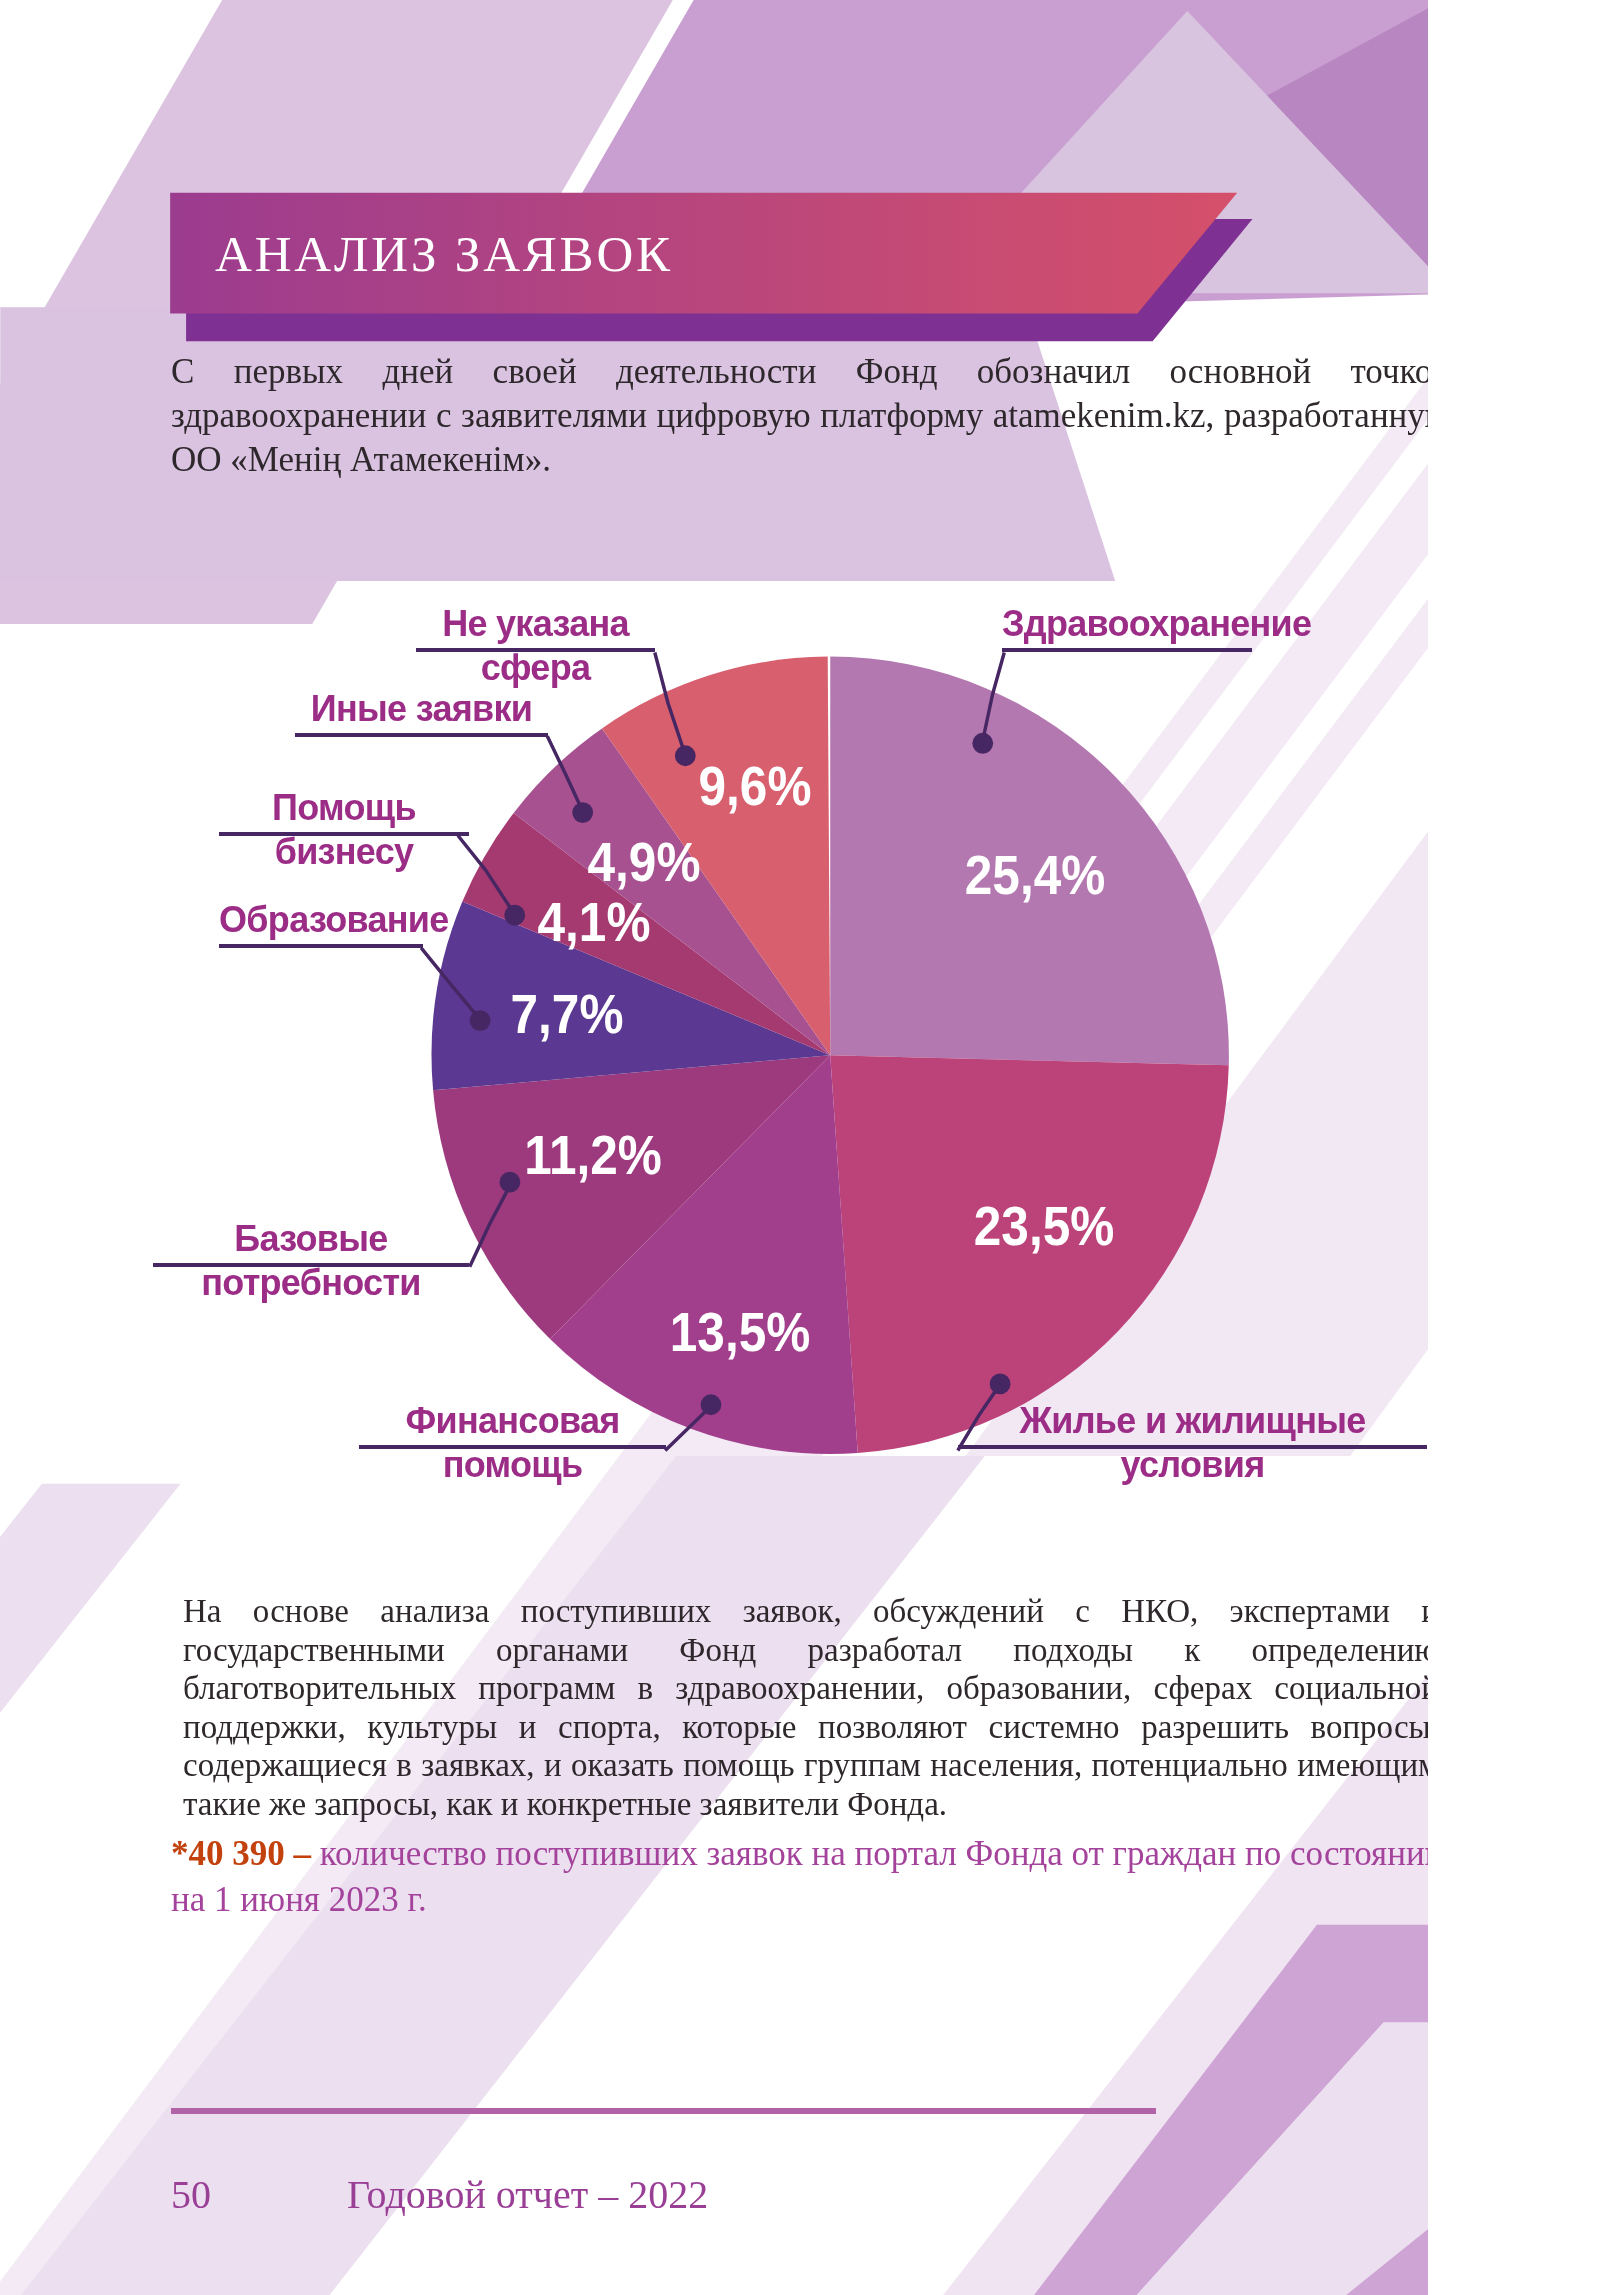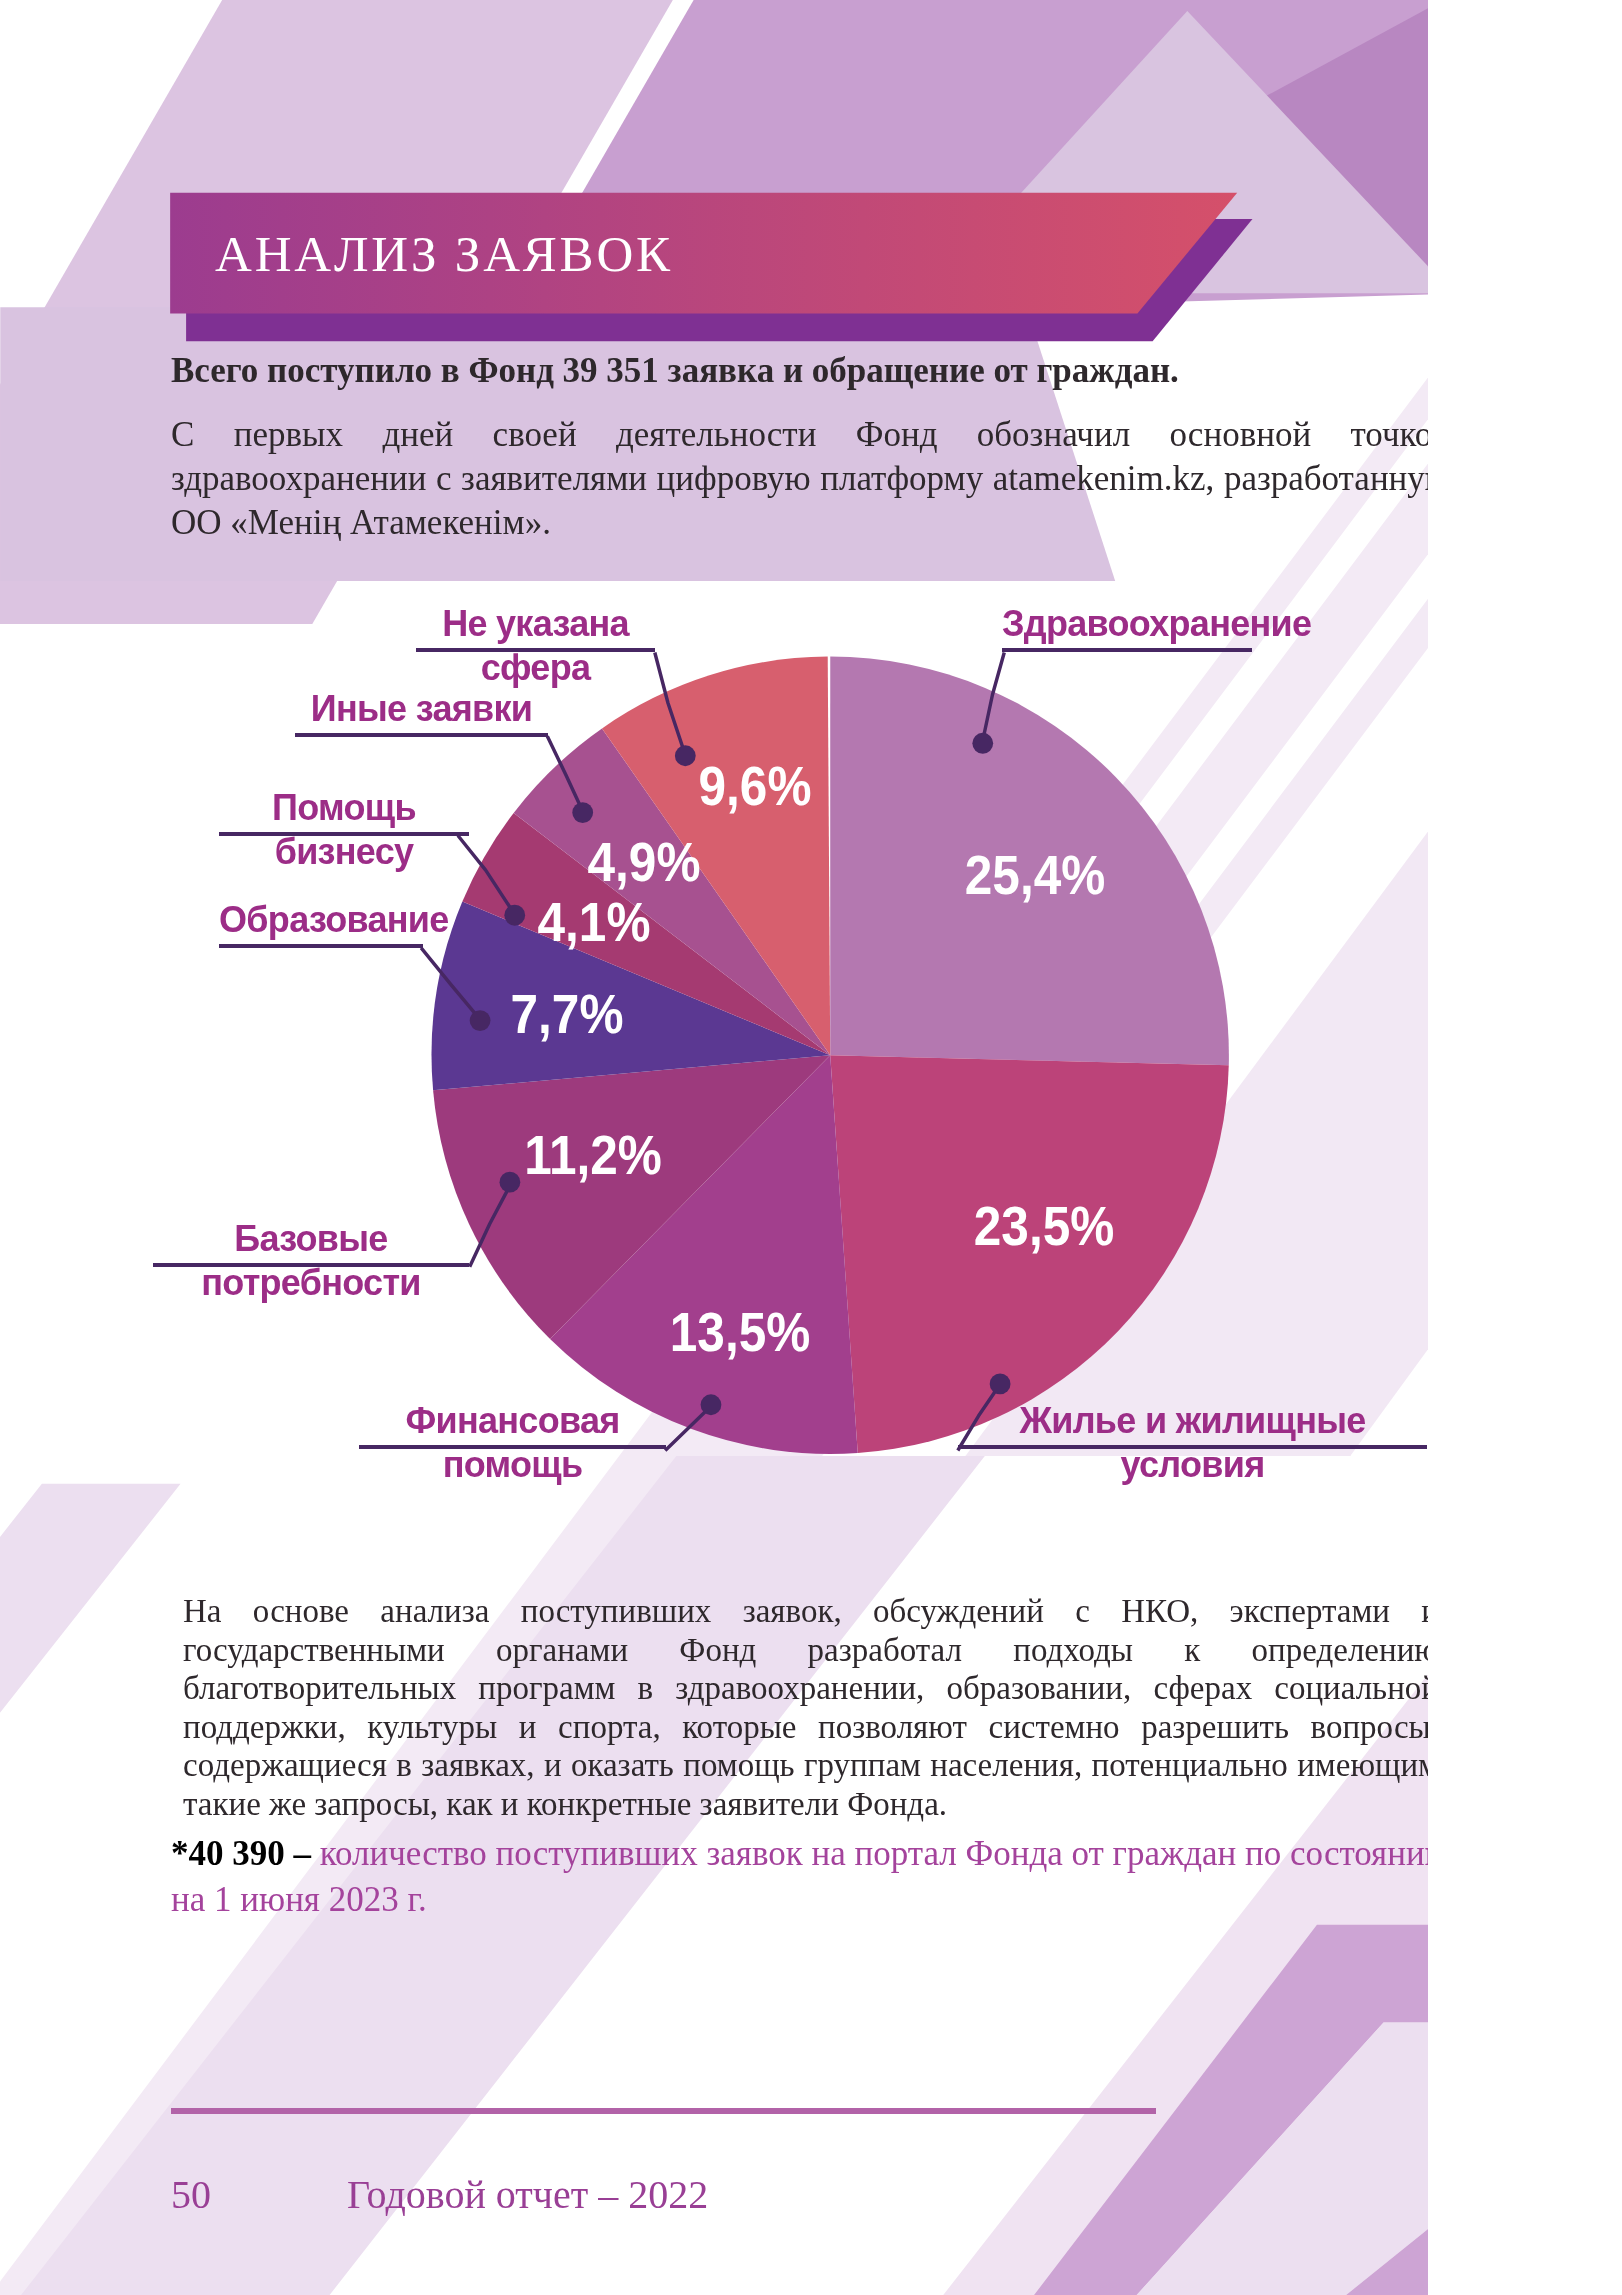--- a/index.html
+++ b/index.html
@@ -16,21 +16,21 @@
         font-size:36px;font-weight:700;letter-spacing:-0.7px;color:#9c2d87;
         line-height:44px;height:46px;border-bottom:4.2px solid #472763;text-align:center;}
   .slice-label.align-left{text-align:left;}
   .slice-value{position:absolute;transform:translate(-50%,-50%) scaleX(0.9);
         font-family:"Liberation Sans", sans-serif;font-size:55px;font-weight:700;
         color:#ffffff;white-space:nowrap;}
   .analysis{position:absolute;left:171px;top:1580px;width:1280px;}
   .analysis p{margin:12px;font-size:33px;line-height:1.17;text-align:justify;color:#2e282c;}
   .footnote{position:absolute;left:171px;top:1831px;width:1290px;margin:0;
         font-size:35px;line-height:1.3;color:#a4439c;}
-  .footnote .fn-lead{font-weight:700;color:#000000;}
+  .footnote .fn-lead{font-weight:700;color:#c2410c;}
   .footer-rule{position:absolute;left:171px;top:2108px;width:985px;height:5.5px;background:#b263a8;}
   .footer{position:absolute;left:171px;top:2147px;width:1110px;
         font-size:40px;color:#993f95;margin-top:24px;}
   .footer .page-num{display:inline-block;width:166px;}
 </style>
 </head>
 <body>
 
 <div class="page">
 
@@ -89,21 +89,20 @@
       <circle cx="742" cy="1320" r="15" fill="#472763"></circle>
       <polyline points="789,1062 816,1118 839,1168" fill="none" stroke="#472763" stroke-width="5" stroke-linejoin="round"></polyline>
       <circle cx="840" cy="1172" r="15" fill="#472763"></circle>
       <polyline points="944,941 963,1014 987,1086" fill="none" stroke="#472763" stroke-width="5" stroke-linejoin="round"></polyline>
       <circle cx="988" cy="1090" r="15" fill="#472763"></circle>
     </svg>
 
   <div class="banner-title">АНАЛИЗ ЗАЯВОК</div>
 
   <section class="intro">
-    <p class="lead">Всего поступило в Фонд 39 351 заявка и обращение от граждан.</p>
     <p class="body">С первых дней своей деятельности Фонд обозначил основной точкой здравоохранении с заявителями цифровую платформу atamekenim.kz, разработанную ОО «Менің Атамекенім».</p>
   </section>
 
   <div id="chart-labels">
       <div class="slice-label align-left" style="left: 1002px; top: 602px; width: 250px;">Здравоохранение</div>
       <div class="slice-value" style="left: 1035px; top: 875px;">25,4%</div>
       <div class="slice-label " style="left: 958px; top: 1399px; width: 469px;">Жилье и жилищные условия</div>
       <div class="slice-value" style="left: 1044px; top: 1226px;">23,5%</div>
       <div class="slice-label " style="left: 359px; top: 1399px; width: 307px;">Финансовая помощь</div>
       <div class="slice-value" style="left: 740px; top: 1332px;">13,5%</div>

